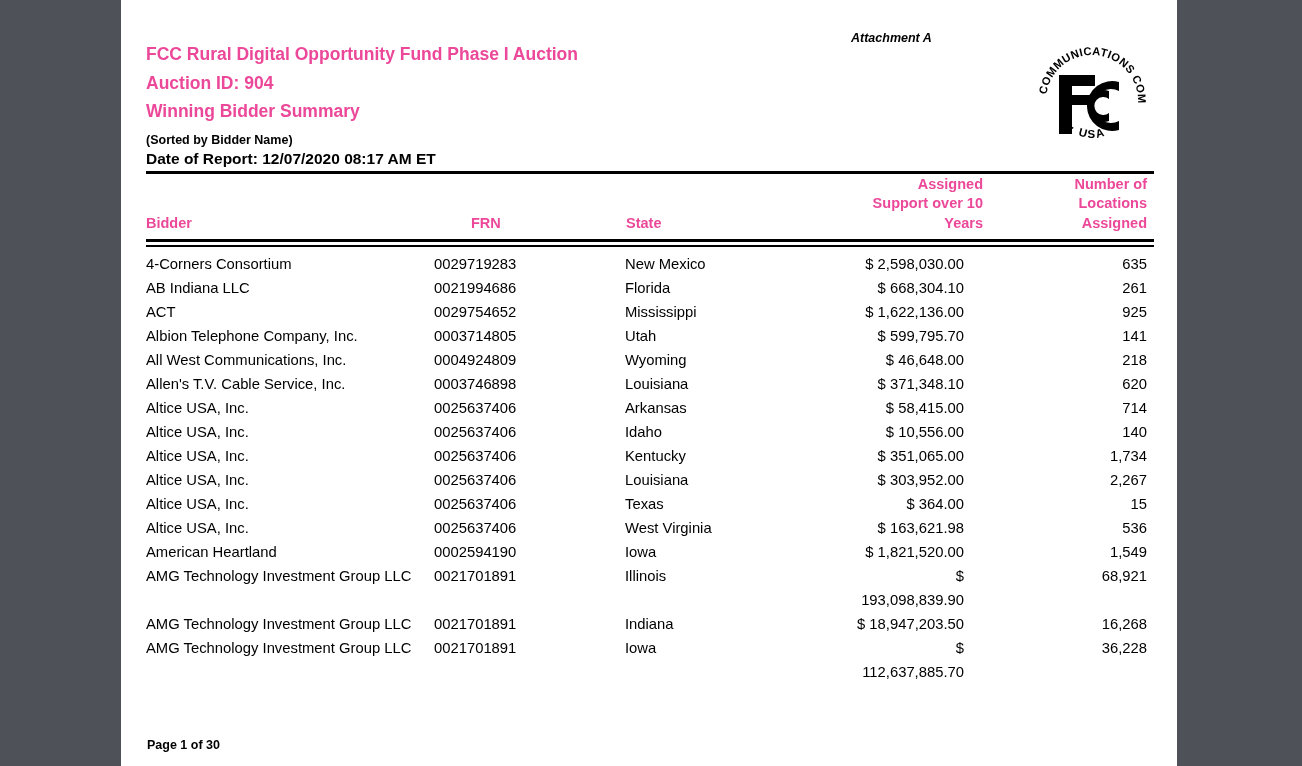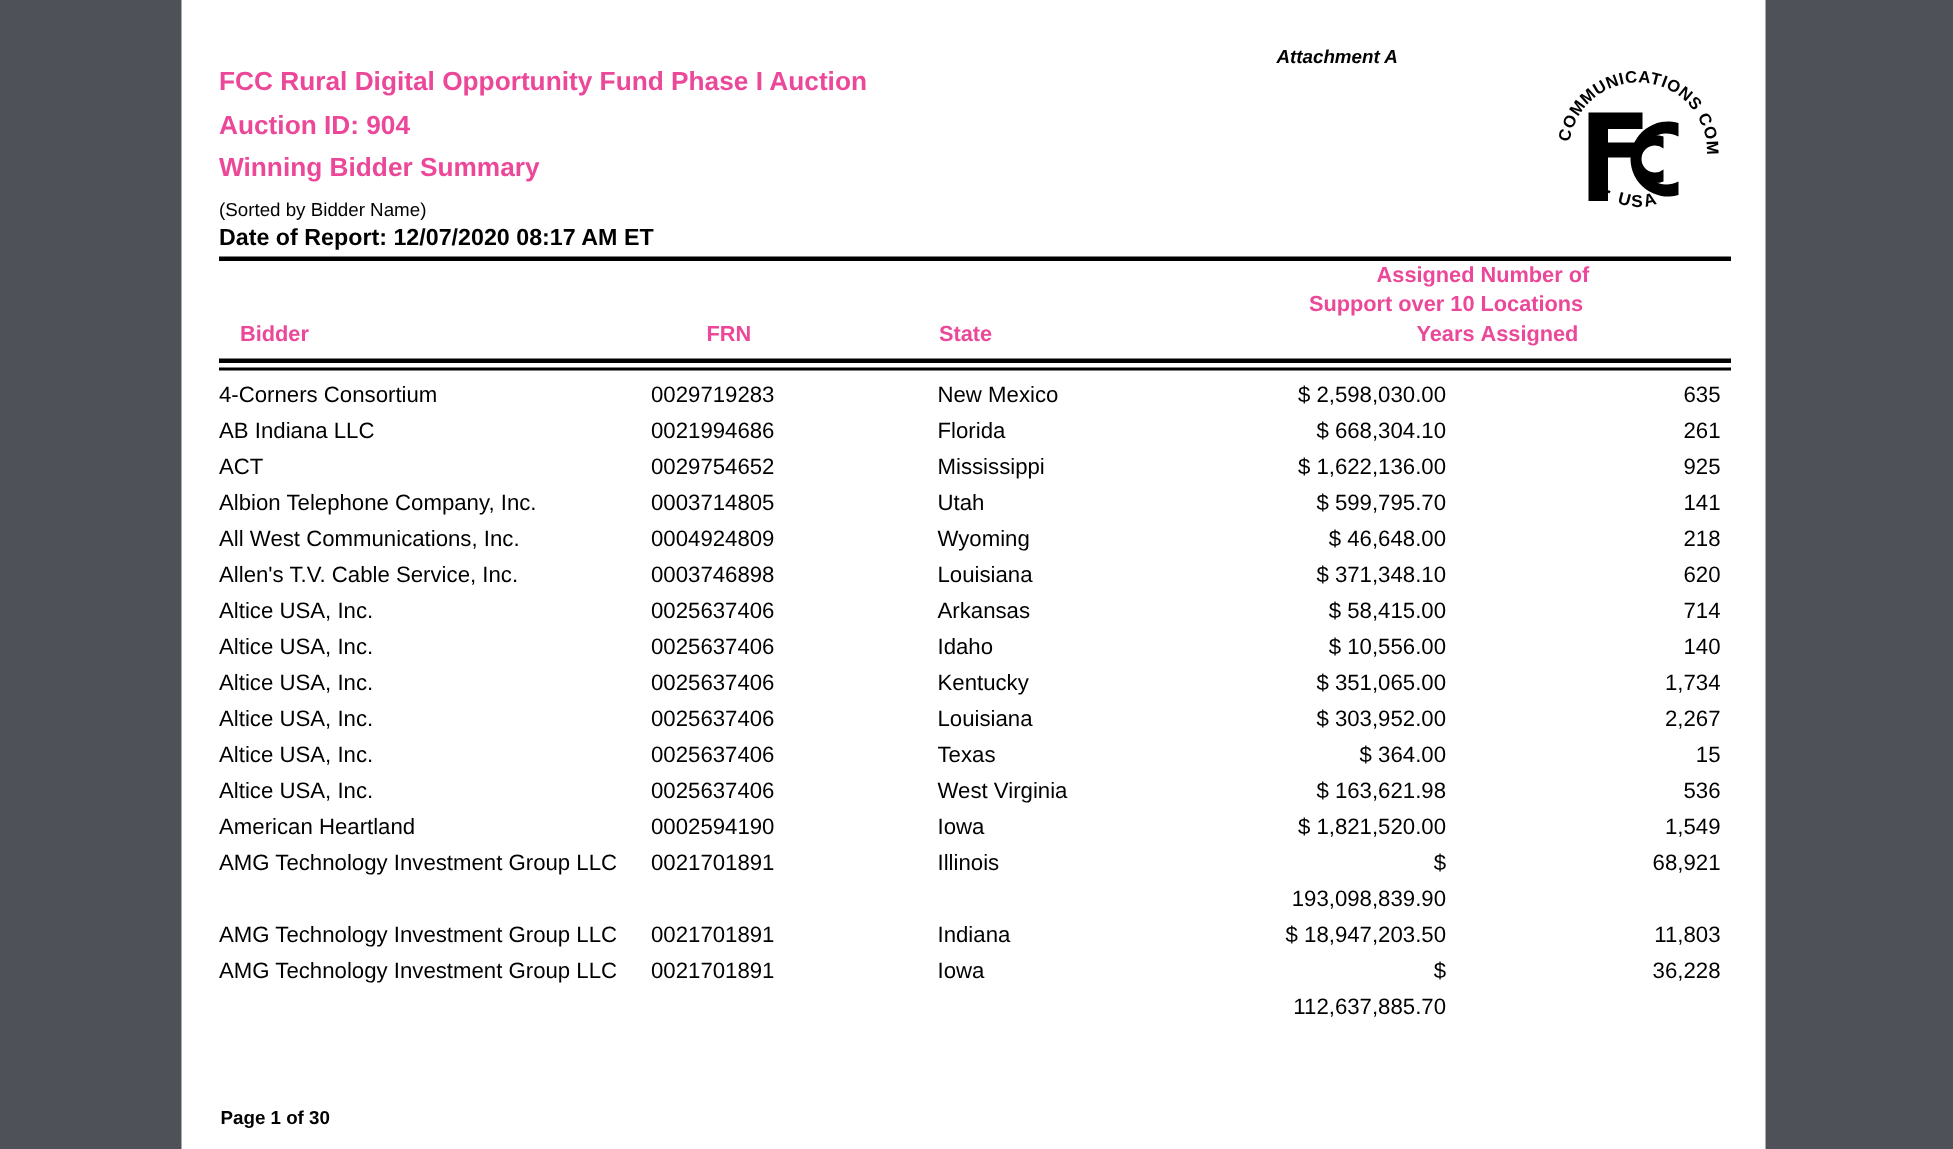--- a/index.html
+++ b/index.html
@@ -49,21 +49,21 @@
   .title-line {
     font-size: 17.5px;
     font-weight: bold;
     color: #ec4899;
     line-height: 28.5px;
     white-space: nowrap;
   }
 
   .sorted-note {
     font-size: 12.5px;
-    font-weight: normal;
+    font-weight: bold;
     color: #000;
     line-height: 17px;
     margin-top: 6px;
   }
 
   .date-line {
     font-size: 15.5px;
     font-weight: bold;
     color: #000;
     line-height: 19px;
@@ -125,25 +125,25 @@
     height: 60px;
   }
 
   .colhead {
     position: absolute;
     font-size: 14.5px;
     font-weight: bold;
     color: #ec4899;
     line-height: 19.5px;
   }
-  .colhead.bidder { left: 14px;   bottom: 3px; }
+  .colhead.bidder { left: 0;   bottom: 3px; }
   .colhead.frn    { left: 289px; bottom: 3px; margin-left: 36px; }
   .colhead.state  { left: 480px; bottom: 3px; }
   .colhead.support   { right: 171px; bottom: 3px; text-align: right; width: 200px; }
-  .colhead.locations { right: 7px;   bottom: 3px; text-align: left; width: 160px; }
+  .colhead.locations { right: 7px;   bottom: 3px; text-align: right; width: 160px; }
 
   
   .data-table {
     position: absolute;
     left: 0;
     top: 252px;
     width: 1008px;
     border-collapse: collapse;
   }
   .data-table td {
@@ -330,21 +330,21 @@
               <td class="c-frn">0021701891</td>
               <td class="c-state">Illinois</td>
               <td class="c-support">$ 193,098,839.90</td>
               <td class="c-locations">68,921</td>
             </tr>
             <tr>
               <td class="c-bidder">AMG Technology Investment Group LLC</td>
               <td class="c-frn">0021701891</td>
               <td class="c-state">Indiana</td>
               <td class="c-support">$ 18,947,203.50</td>
-              <td class="c-locations">11,803</td>
+              <td class="c-locations">16,268</td>
             </tr>
             <tr>
               <td class="c-bidder">AMG Technology Investment Group LLC</td>
               <td class="c-frn">0021701891</td>
               <td class="c-state">Iowa</td>
               <td class="c-support">$ 112,637,885.70</td>
               <td class="c-locations">36,228</td>
             </tr>
           </tbody>
       </table>

